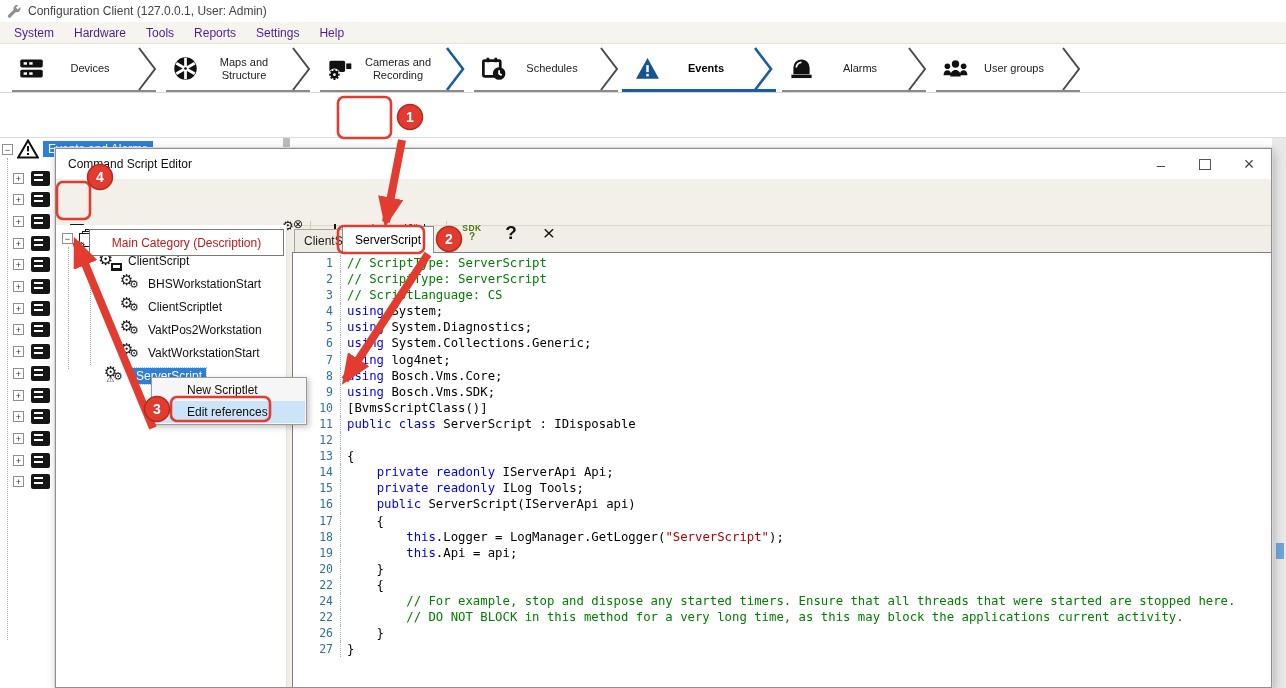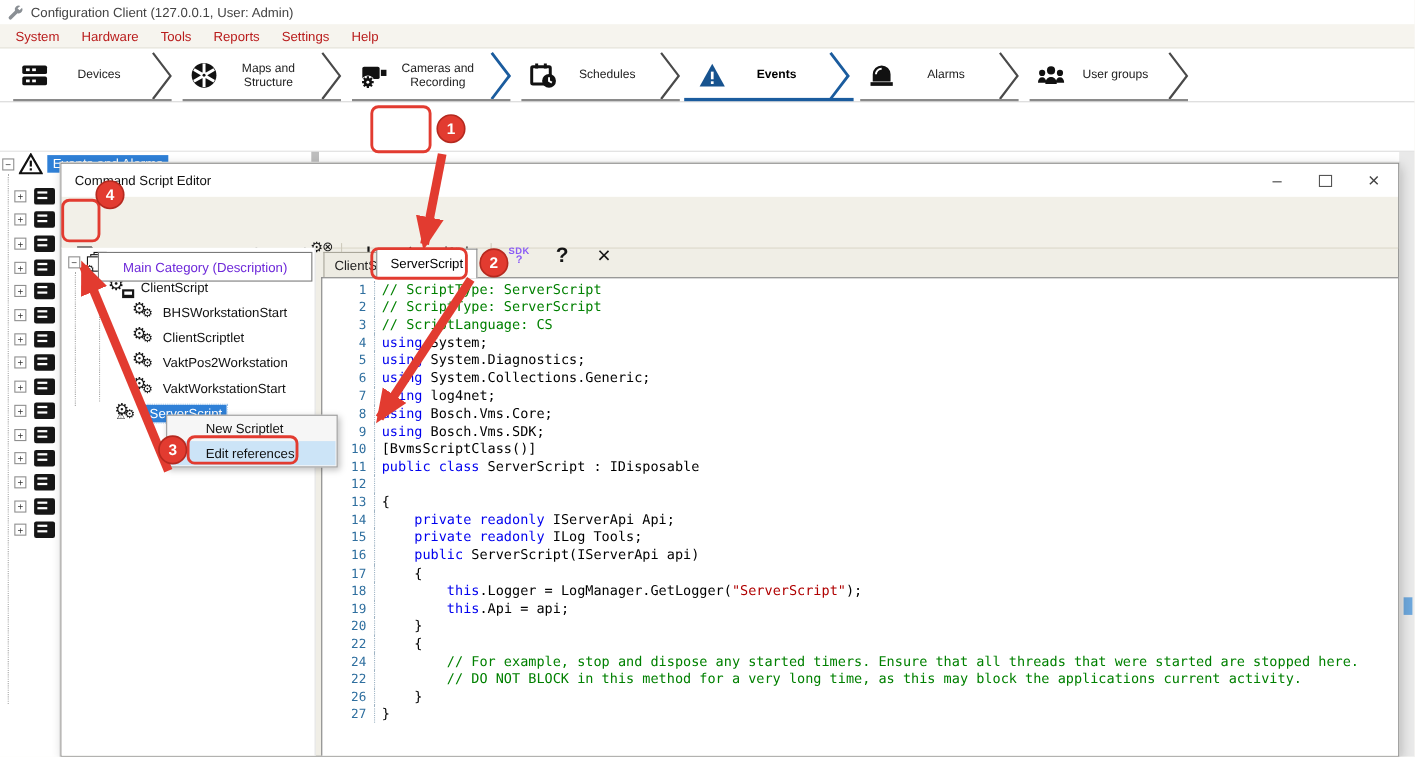--- a/index.html
+++ b/index.html
@@ -5,21 +5,21 @@
   html,body{margin:0;padding:0}
   body{width:1286px;height:688px;position:relative;overflow:hidden;background:#fff;
        font-family:"Liberation Sans",sans-serif;color:#1a1a1a;-webkit-font-smoothing:antialiased}
 
   
   #titlebar{position:absolute;left:0;top:0;width:1286px;height:22px;background:#fff;
             display:flex;align-items:center;gap:6px;padding-left:6px;box-sizing:border-box}
   #titlebar .title{font-size:12px;color:#444}
   #menubar{position:absolute;left:0;top:22px;width:1286px;height:22px;background:#f6f4ee;
            border-bottom:1px solid #e6e3da;display:flex;align-items:center;padding-left:4px;box-sizing:border-box}
-  #menubar .mitem{font-size:12px;color:#b91c1c;padding:2px 10px;cursor:default}
+  #menubar .mitem{font-size:12px;color:#4c1d95;padding:2px 10px;cursor:default}
 
   
   #navbar{position:absolute;left:0;top:45px;width:1286px;height:48px;background:#fff;
           border-bottom:1px solid #d7d7d7;display:flex;align-items:stretch;padding-left:4px;box-sizing:border-box}
   .navtab{display:flex;align-items:center;position:relative}
   .navtab-body{display:flex;align-items:center;gap:9px;padding:0 10px 0 14px;height:100%}
   .navlabel{width:72px;text-align:center;font-size:11px;line-height:1.15;color:#222}
   .navtab.selected .navlabel{font-weight:bold;color:#000}
   .navtab::after{content:'';position:absolute;left:8px;right:2px;bottom:0;height:2px;background:#8a8a8a}
   .navtab.selected::after{height:3px;background:#1b5c9e;left:2px;right:-2px}
@@ -57,27 +57,27 @@
   #dialog{position:absolute;left:55px;top:148px;width:1217px;height:540px;background:#f0eee6;
           border:1px solid #8f8f8f;box-shadow:0 0 0 1px #d8d8d8, 2px 3px 10px rgba(0,0,0,.25);box-sizing:border-box;z-index:10}
   #dlg-titlebar{position:absolute;left:0;top:0;right:0;height:30px;background:#fff;display:flex;align-items:center}
   #dlg-titlebar .dtitle{font-size:12px;color:#111;padding-left:12px;flex:1}
   .capbtn{width:44px;height:30px;display:flex;align-items:center;justify-content:center;color:#444;font-size:15px}
   .capbtn .maxsq{width:10px;height:9px;border:1.4px solid #555}
   #dlg-toolbar{position:absolute;left:0;top:30px;right:0;height:46px;background:#f2f0e8;border-bottom:1px solid #dbd7c9}
   .dbtn{position:absolute;top:40px;width:30px;height:28px;display:flex;align-items:center;justify-content:center;color:#141414}
   .dsep{position:absolute;top:42px;width:1px;height:24px;background:#cfcbbd}
   .glyph18{font-family:"DejaVu Sans",sans-serif;font-size:18px;line-height:18px}
-  .stack2{display:flex;flex-direction:column;align-items:center;font-weight:bold;color:#8b5cf6;line-height:1}
+  .stack2{display:flex;flex-direction:column;align-items:center;font-weight:bold;color:#4d7c0f;line-height:1}
   .stack2 .s1{font-size:8.5px;letter-spacing:.5px}
   .stack2 .s2{font-size:10px}
   .csvb{display:flex;flex-direction:column;line-height:1;font-family:"DejaVu Sans Mono",monospace;
         font-size:8px;color:#161616;border-left:1.5px solid #161616;border-right:1.5px solid #161616;padding:1px 2px}
   #dlg-tooltip{position:absolute;left:33px;top:50px;width:193px;height:25px;background:#fff;border:1px solid #7a7a7a;
-               z-index:6;display:flex;align-items:center;justify-content:center;font-size:12px;color:#6d28d9}
+               z-index:6;display:flex;align-items:center;justify-content:center;font-size:12px;color:#b91c1c}
 
   
   #dlg-tree{position:absolute;left:0;top:76px;width:230px;bottom:0;background:#fff;border-right:1px solid #e2e2e2}
   .trow{position:absolute;display:flex;align-items:center;gap:6px;height:22px;left:0}
   .tlabel{font-size:12px;color:#111;white-space:nowrap}
   .tlabel.sel{background:#2f80d7;color:#fff;padding:1px 4px;outline:1px dotted #9cc1e8}
   .stackicon{position:relative;width:20px;height:18px}
   .stackicon i{position:absolute;width:12px;height:14px;background:#fff;border:1.6px solid #161616;box-sizing:border-box}
   .stackicon i:nth-child(1){left:6px;top:0}.stackicon i:nth-child(2){left:3px;top:2px}.stackicon i:nth-child(3){left:0;top:4px}
   .stackicon .sg{position:absolute;left:-2px;bottom:-4px;font-size:10px;line-height:10px;color:#161616;font-family:"DejaVu Sans",sans-serif}

